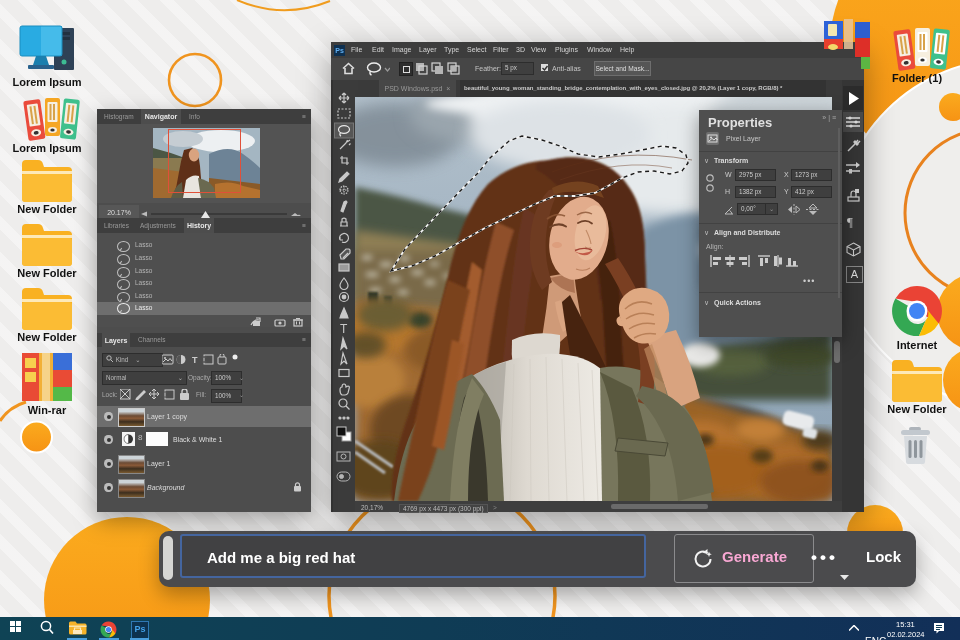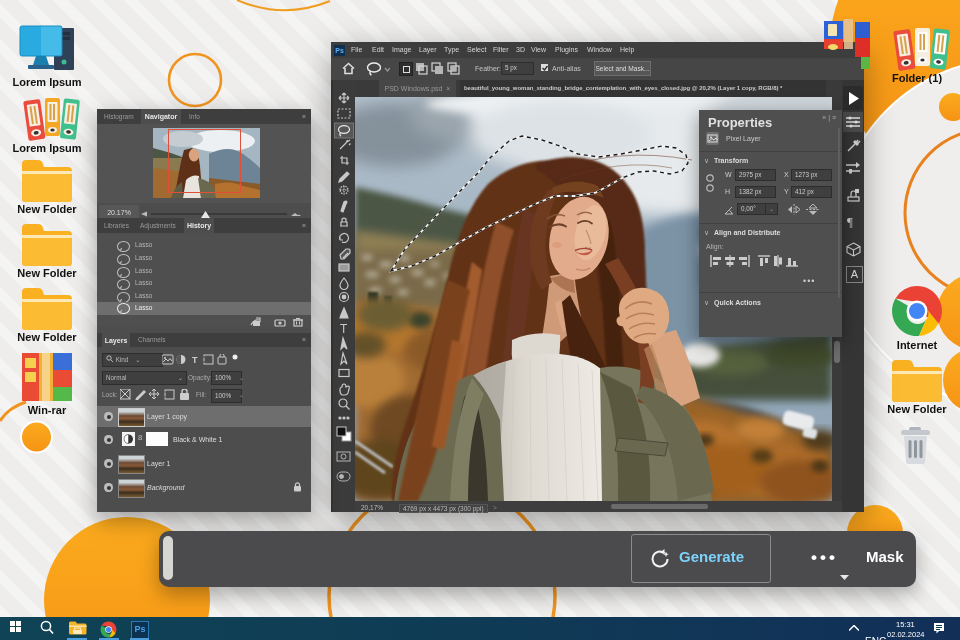--- a/index.html
+++ b/index.html
@@ -37,21 +37,21 @@
 .lasso-ic{position:absolute;left:20px;top:1px;width:11px;height:9px;border:1px solid #c0c0c0;border-radius:50%;}
 .lasso-ic:after{content:"";position:absolute;left:2px;top:7px;width:4px;height:3px;border-left:1px solid #c0c0c0;transform:rotate(35deg);}
 .lrow{position:absolute;left:0;width:214px;color:#ddd;font-size:7px;}
 .eye{position:absolute;left:7px;width:9px;height:9px;border-radius:50% 50% 50% 50%/60% 60% 60% 60%;background:#bbb;}
 .eye:after{content:"";position:absolute;left:2.5px;top:2.5px;width:4px;height:4px;border-radius:50%;background:#333;}
 .lthumb{position:absolute;left:21px;width:25px;height:17px;background:linear-gradient(180deg,#cdd4d8 15%,#6b4a33 40%,#8a5a38 55%,#3c2e1e 75%,#7a5a30 100%);border:1px solid #888;}
 
 #pbar{left:159px;top:531px;width:757px;height:56px;background:#4b4b4d;border-radius:10px;z-index:7;box-shadow:0 8px 20px rgba(0,0,0,.3);}
 #pinput{box-sizing:border-box;position:absolute;left:21px;top:3px;width:466px;height:44px;background:#414143;border:2px solid #44659f;border-radius:3px;color:#fff;font-size:15px;font-weight:bold;line-height:44px;padding-left:25px;}
 #pill{position:absolute;left:4px;top:5px;width:10px;height:44px;border-radius:5px;background:#d6d6d3;}
-#genbtn{position:absolute;left:472px;top:3px;width:138px;height:47px;border:1px solid #8b8b8d;border-radius:3px;color:#7dd3fc;font-size:15px;font-weight:bold;}
+#genbtn{position:absolute;left:515px;top:3px;width:138px;height:47px;border:1px solid #8b8b8d;border-radius:3px;color:#f9a8d4;font-size:15px;font-weight:bold;}
 
 #taskbar{left:0;top:617px;width:960px;height:23px;background:linear-gradient(90deg,#0f4355 0%,#0f3c55 45%,#122f58 100%);z-index:9;color:#fff;}
 </style></head><body>
 <div class="stripes"></div>
 
 <svg class="abs" style="left:0;top:0;z-index:1" width="960" height="640" viewBox="0 0 960 640">
  <defs>
   <linearGradient id="og" x1="0" y1="0" x2="0" y2="1">
    <stop offset="0" stop-color="#fbab1e"></stop>
         <stop offset="1" stop-color="#f69314"></stop>
@@ -803,33 +803,34 @@
    <svg class="abs" style="left:196px;top:5px" width="9" height="10" viewBox="0 0 9 10">
           <rect x="1" y="4" width="7" height="5.5" rx="1" fill="#ccc"></rect>
           <path d="M2.5 4 V2.8 a2 2 0 0 1 4 0 V4" stroke="#ccc" fill="none" stroke-width="1.2"></path>
         </svg>
       </div>
  </div>
 </div>
 
 <div id="pbar" class="abs">
  <div id="pill"></div>
+ <div id="pinput">Add me a big red hat</div>
  <div id="genbtn">
   <svg class="abs" style="left:17px;top:13px" width="22" height="22" viewBox="0 0 22 22">
    <path d="M18.5 11 a7.5 7.5 0 1 1 -3 -6" fill="none" stroke="#f2f2f2" stroke-width="2"></path>
    <path d="M15.5 1 l0 5 l-4.8 -1.2 z" fill="#f2f2f2"></path>
    <path d="M17 3.5 l.8 2 l2 .8 l-2 .8 l-.8 2 l-.8 -2 l-2 -.8 l2 -.8 z" fill="#f2f2f2"></path>
   </svg>
   <span class="abs" style="left:47px;top:13px">Generate</span>
  </div>
  <span class="abs" style="left:652px;top:17px;color:#fff;font-size:17px;font-weight:bold;letter-spacing:3px">•••</span>
  <svg class="abs" style="left:681px;top:44px" width="9" height="6" viewBox="0 0 9 6">
       <path d="M0 0 L4.5 5 L9 0 z" fill="#e8e8e8"></path>
     </svg>
- <span class="abs" style="left:707px;top:17px;color:#fff;font-size:15px;font-weight:bold">Mask</span>
+ <span class="abs" style="left:707px;top:17px;color:#fff;font-size:15px;font-weight:bold">Lock</span>
 </div>
 
 <div id="taskbar" class="abs">
  <svg class="abs" style="left:10px;top:4px" width="11" height="11" viewBox="0 0 11 11">
       <rect x="0" y="0" width="5" height="5" fill="#fff"></rect>
       <rect x="6" y="0" width="5" height="5" fill="#fff"></rect>
       <rect x="0" y="6" width="5" height="5" fill="#fff"></rect>
       <rect x="6" y="6" width="5" height="5" fill="#fff"></rect>
     </svg>
  <svg class="abs" style="left:40px;top:3px" width="14" height="15" viewBox="0 0 14 15">

